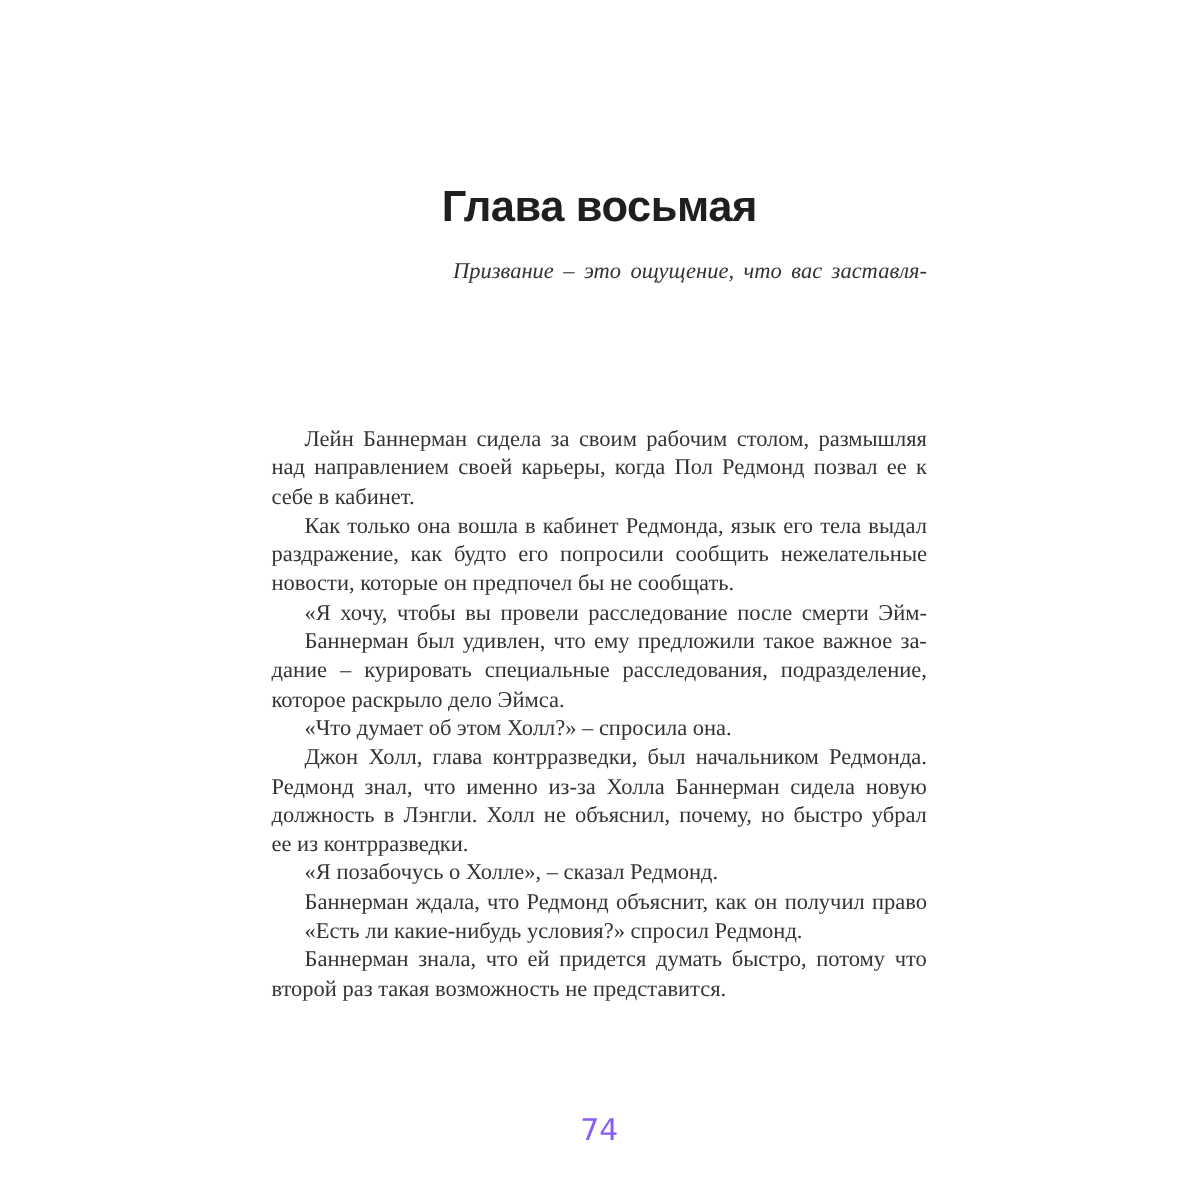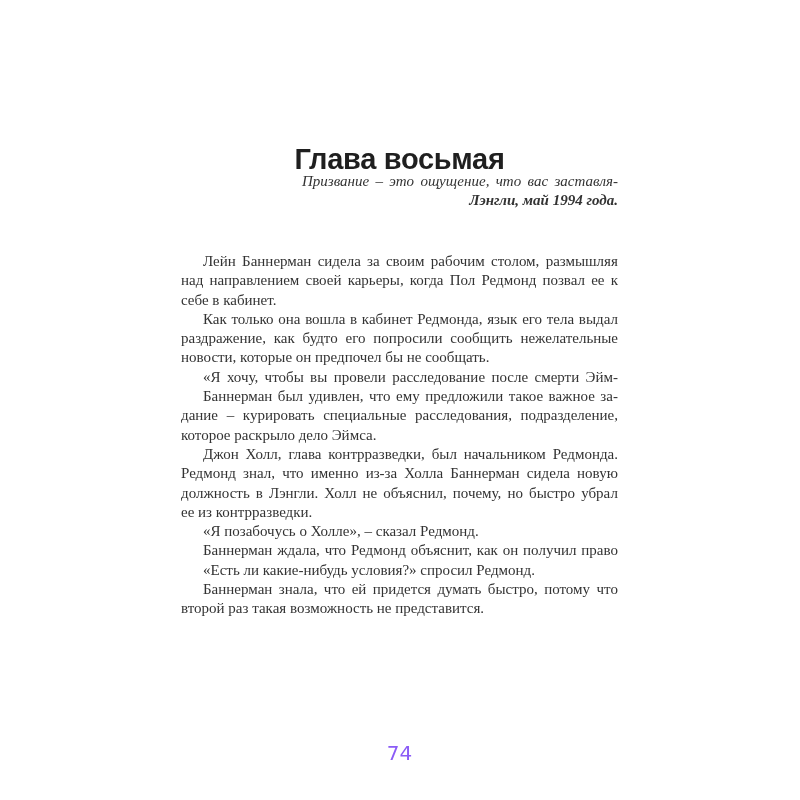--- a/index.html
+++ b/index.html
@@ -24,21 +24,20 @@
     left: 181px;
     top: 122px;
     width: 437px;
     text-align: center;
     font-family: "Liberation Sans", "DejaVu Sans", sans-serif;
     font-weight: 700;
     font-size: 29px;
     line-height: 32px;
     letter-spacing: -0.3px;
     color: #1f1f1f;
-    margin-top: 21px;
   }
   .epigraph {
     position: absolute;
     left: 286px;
     top: 172px;
     width: 332px;
     font-style: italic;
     font-size: 15px;
     color: #333333;
   }
@@ -47,21 +46,21 @@
   .attribution {
     height: 19.3px;
     line-height: 19.3px;
     text-align: right;
     font-weight: 700;
     font-style: italic;
   }
   .body-text {
     position: absolute;
     left: 181px;
-    top: 252px;
+    top: 284px;
     width: 437px;
     font-size: 15px;
     color: #333333;
   }
   .line {
     height: 19.3px;
     line-height: 19.3px;
   }
   .line.just {
     display: flex;
@@ -97,21 +96,20 @@
         <div class="line indent just">
           <span>Призвание</span>
           <span>–</span>
           <span>это</span>
           <span>ощущение,</span>
           <span>что</span>
           <span>вас</span>
           <span>заставля-</span>
         </div>
       </div>
-    <div class="attribution">Лэнгли, май 1994 года.</div>
   </div>
 
   <div class="body-text">
       <div class="para">
         <div class="line indent just">
           <span>Лейн</span>
           <span>Баннерман</span>
           <span>сидела</span>
           <span>за</span>
           <span>своим</span>
@@ -187,20 +185,23 @@
           <span>дание</span>
           <span>–</span>
           <span>курировать</span>
           <span>специальные</span>
           <span>расследования,</span>
           <span>подразделение,</span>
         </div>
         <div class="line">которое раскрыло дело Эймса.</div>
       </div>
       <div class="para">
+        <div class="line indent">«Что думает об этом Холл?» – спросила она.</div>
+      </div>
+      <div class="para">
         <div class="line indent just">
           <span>Джон</span>
           <span>Холл,</span>
           <span>глава</span>
           <span>контрразведки,</span>
           <span>был</span>
           <span>начальником</span>
           <span>Редмонда.</span>
         </div>
         <div class="line just">

